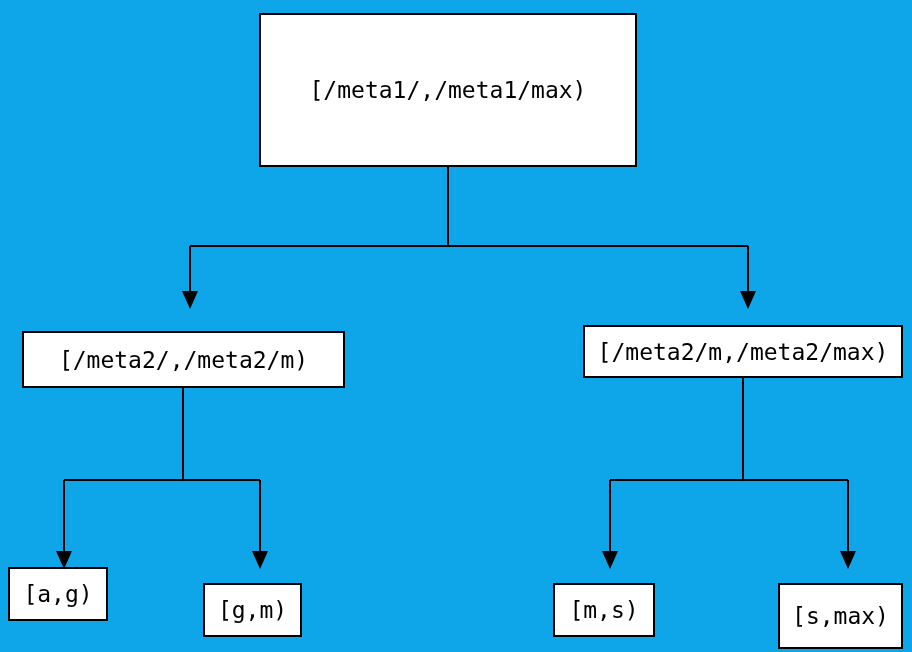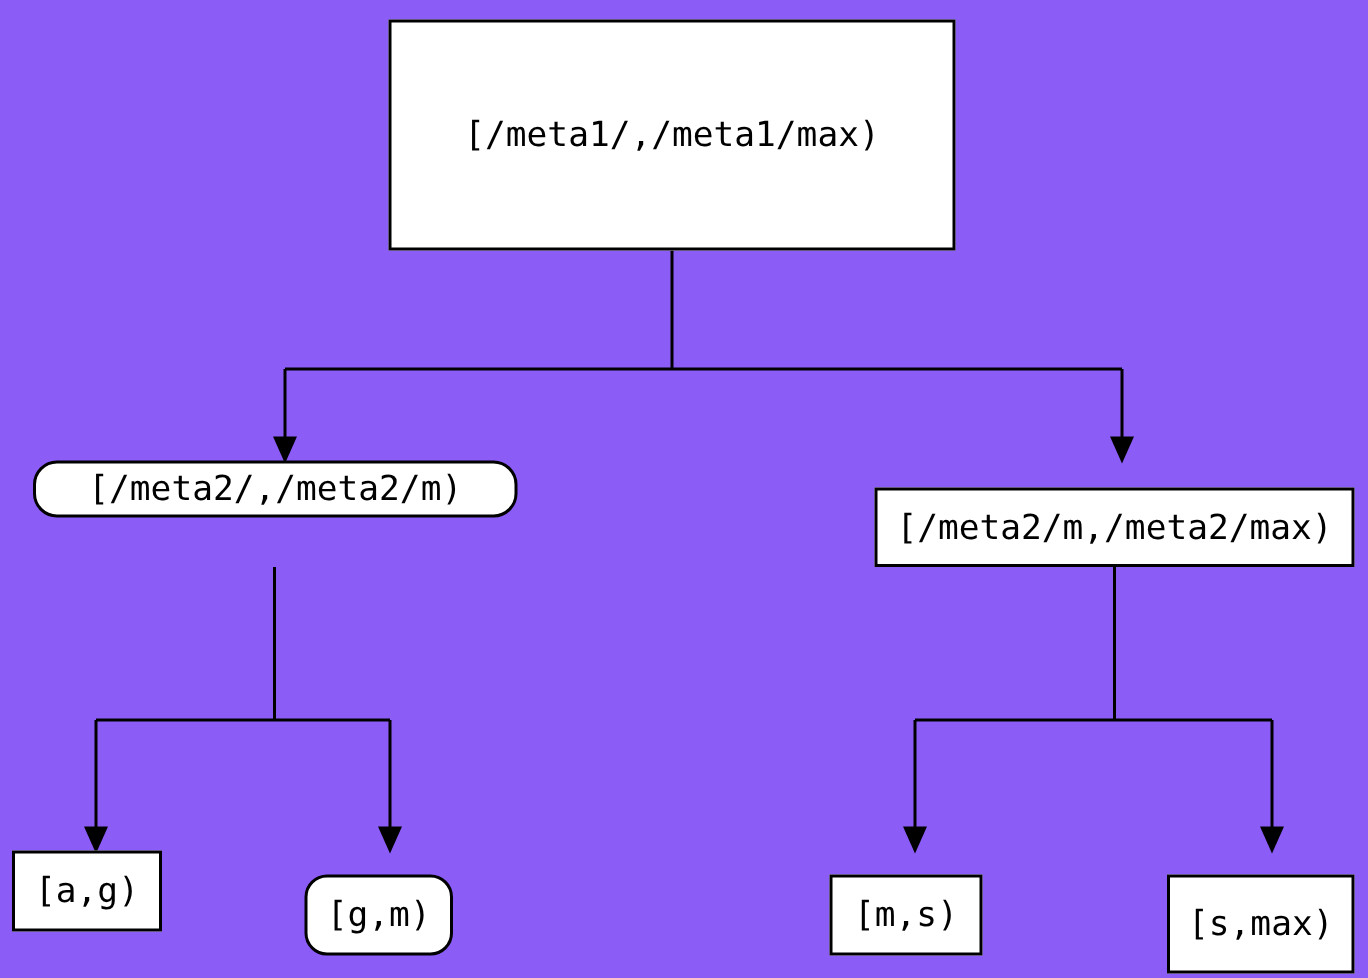--- a/index.html
+++ b/index.html
@@ -4,21 +4,21 @@
 <style>
   html, body {
     margin: 0;
     padding: 0;
     background: #ffffff;
   }
   .canvas {
     position: relative;
     width: 912px;
     height: 652px;
-    background: #8b5cf6;
+    background: #0ea5e9;
     font-family: "DejaVu Sans Mono", "Liberation Mono", monospace;
     overflow: hidden;
   }
   .edges {
     position: absolute;
     left: 0;
     top: 0;
     width: 912px;
     height: 652px;
   }
@@ -29,24 +29,24 @@
     background: #ffffff;
     color: #000000;
     display: flex;
     align-items: center;
     justify-content: center;
     font-size: 23px;
     white-space: nowrap;
     letter-spacing: 0;
   }
   .node-root   { left: 259px; top: 13px;  width: 378px; height: 154px; }
-  .node-left   { left: 22px;  top: 307px; width: 323px; height: 38px; border-radius: 16px; }
+  .node-left   { left: 22px;  top: 331px; width: 323px; height: 57px; }
   .node-right  { left: 583px; top: 325px; width: 320px; height: 53px; text-align: right; }
   .node-leaf-ag   { left: 8px;   top: 567px; width: 100px; height: 54px; }
-  .node-leaf-gm   { left: 203px; top: 583px; width: 99px;  height: 54px; border-radius: 15px; }
+  .node-leaf-gm   { left: 203px; top: 583px; width: 99px;  height: 54px; }
   .node-leaf-ms   { left: 553px; top: 583px; width: 102px; height: 54px; text-align: center; }
   .node-leaf-smax { left: 778px; top: 583px; width: 125px; height: 66px; }
 </style>
 </head>
 <body>
 
 <div class="canvas">
 
   <svg class="edges" viewBox="0 0 912 652" xmlns="http://www.w3.org/2000/svg">
     <g stroke="#000000" stroke-width="2" fill="none">

